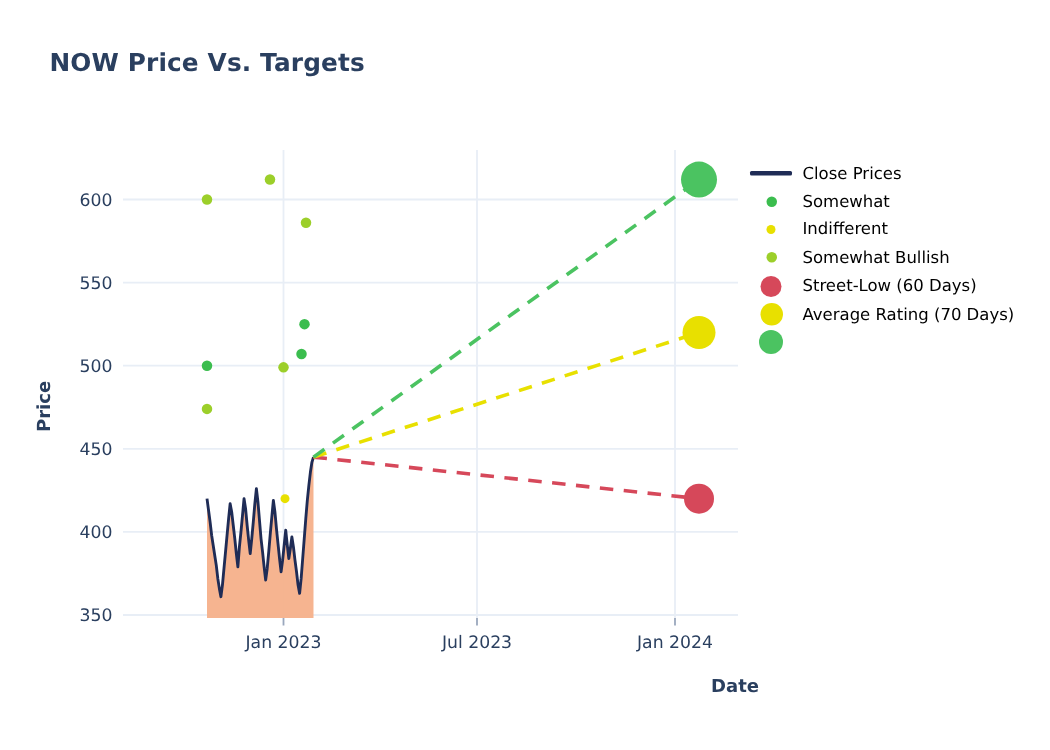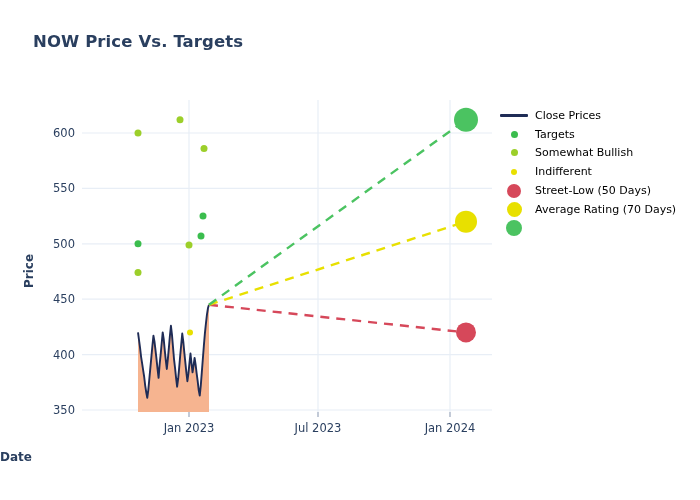--- a/index.html
+++ b/index.html
@@ -38,21 +38,21 @@
   .axis-label {
     position: absolute;
     font-size: 12px;
     color: #2a3f5f;
     font-weight: 600;
   }
   .x-axis-title {
     left: 0;
     top: 450px;
     width: 506px;
-    text-align: left;
+    text-align: right;
   }
   .y-axis-title {
     transform: rotate(-90deg);
     transform-origin: 0 0;
     left: 22px;
     top: 288px;
     white-space: nowrap;
   }
   .legend {
     position: absolute;
@@ -160,39 +160,39 @@
       <div class="legend-row">
         <span class="legend-marker-box">
           <span class="legend-line" style="background: rgb(31, 44, 86);"></span>
         </span>
         <span class="legend-label">Close Prices</span>
       </div>
       <div class="legend-row">
         <span class="legend-marker-box">
           <span class="legend-dot" style="width: 7px; height: 7px; background: rgb(59, 189, 78);"></span>
         </span>
-        <span class="legend-label">Targets</span>
+        <span class="legend-label">Somewhat</span>
+      </div>
+      <div class="legend-row">
+        <span class="legend-marker-box">
+          <span class="legend-dot" style="width: 6px; height: 6px; background: rgb(232, 224, 0);"></span>
+        </span>
+        <span class="legend-label">Indifferent</span>
       </div>
       <div class="legend-row">
         <span class="legend-marker-box">
           <span class="legend-dot" style="width: 7px; height: 7px; background: rgb(156, 207, 42);"></span>
         </span>
         <span class="legend-label">Somewhat Bullish</span>
       </div>
       <div class="legend-row">
         <span class="legend-marker-box">
-          <span class="legend-dot" style="width: 6px; height: 6px; background: rgb(232, 224, 0);"></span>
-        </span>
-        <span class="legend-label">Indifferent</span>
-      </div>
-      <div class="legend-row">
-        <span class="legend-marker-box">
           <span class="legend-dot" style="width: 14px; height: 14px; background: rgb(214, 72, 90);"></span>
         </span>
-        <span class="legend-label">Street-Low (50 Days)</span>
+        <span class="legend-label">Street-Low (60 Days)</span>
       </div>
       <div class="legend-row">
         <span class="legend-marker-box">
           <span class="legend-dot" style="width: 15px; height: 15px; background: rgb(232, 224, 0);"></span>
         </span>
         <span class="legend-label">Average Rating (70 Days)</span>
       </div>
       <div class="legend-row">
         <span class="legend-marker-box">
           <span class="legend-dot" style="width: 16px; height: 16px; background: rgb(75, 195, 97);"></span>

